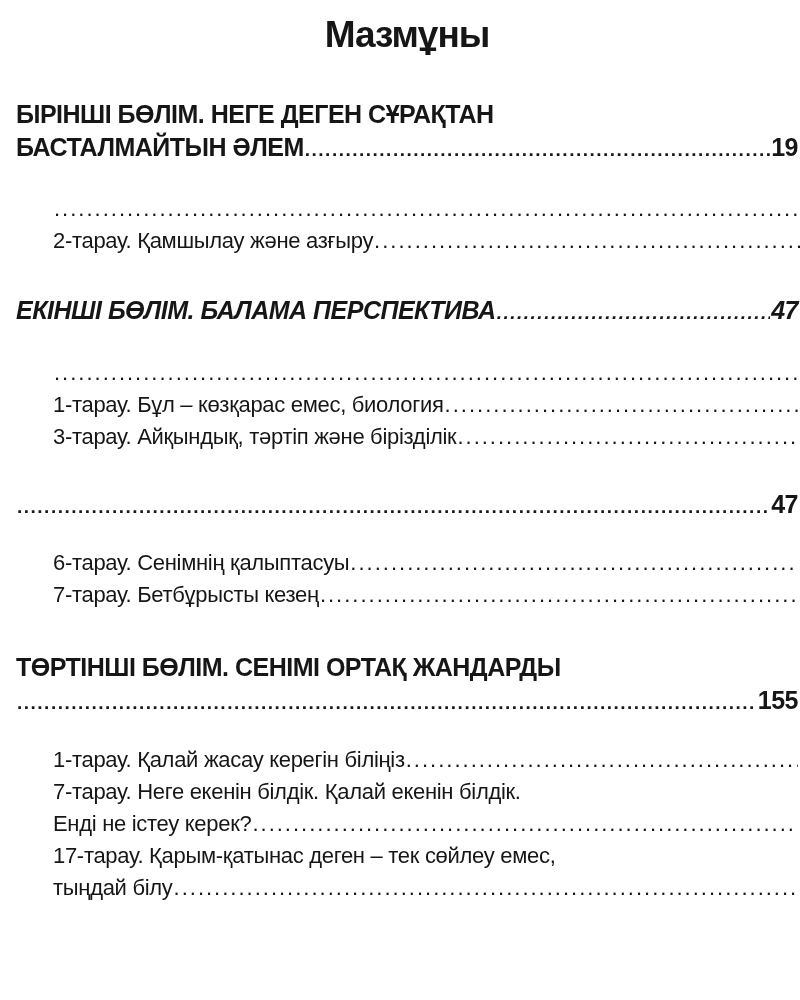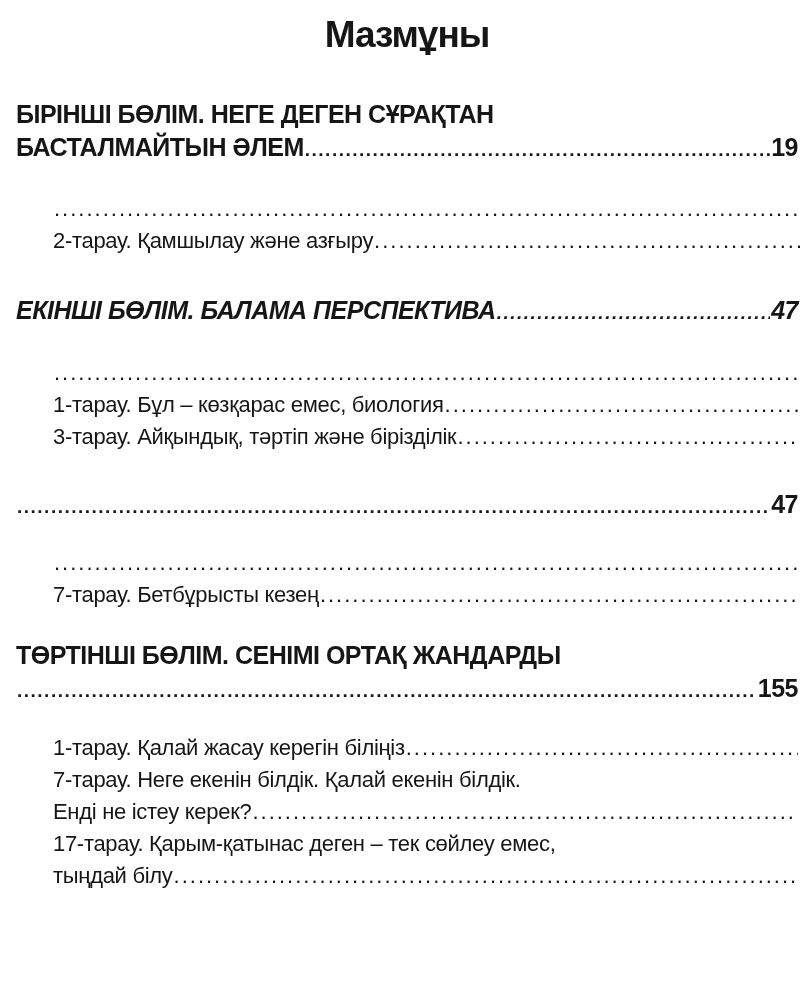--- a/index.html
+++ b/index.html
@@ -75,21 +75,21 @@
   
   .chapters .row { padding-left: 37px; }
   
   .intro-row      { margin-top: 76px; line-height: 28px; }
   .sec-1          { margin-top: 40px; }
   .chapters-1     { margin-top: 27px; }
   .sec-2          { margin-top: 37px; font-style: italic; }
   .chapters-2     { margin-top: 28px; }
   .sec-3          { margin-top: 35px; }
   .chapters-3     { margin-top: 24px; }
-  .sec-4          { margin-top: 28px; }
+  .sec-4          { margin-top: 40px; }
   .chapters-4     { margin-top: 25px; }
 </style>
 </head>
 <body>
 
 <div class="page">
 
   <h1 class="doc-title">Мазмұны</h1>
 
 
@@ -140,20 +140,21 @@
   </div>
 
   <div class="sec-3">
     <div class="row heading">
       <span class="dots"></span>
       <span class="pg">47</span>
     </div>
   </div>
   <div class="chapters chapters-3">
     <div class="row entry">
+      <span class="t">6-тарау. Сенімнің қалыптасуы </span>
       <span class="dots"></span>
       <span class="pg">101</span>
     </div>
     <div class="row entry">
       <span class="t">7-тарау. Бетбұрысты кезең </span>
       <span class="dots"></span>
       <span class="pg">137</span>
     </div>
   </div>
 

